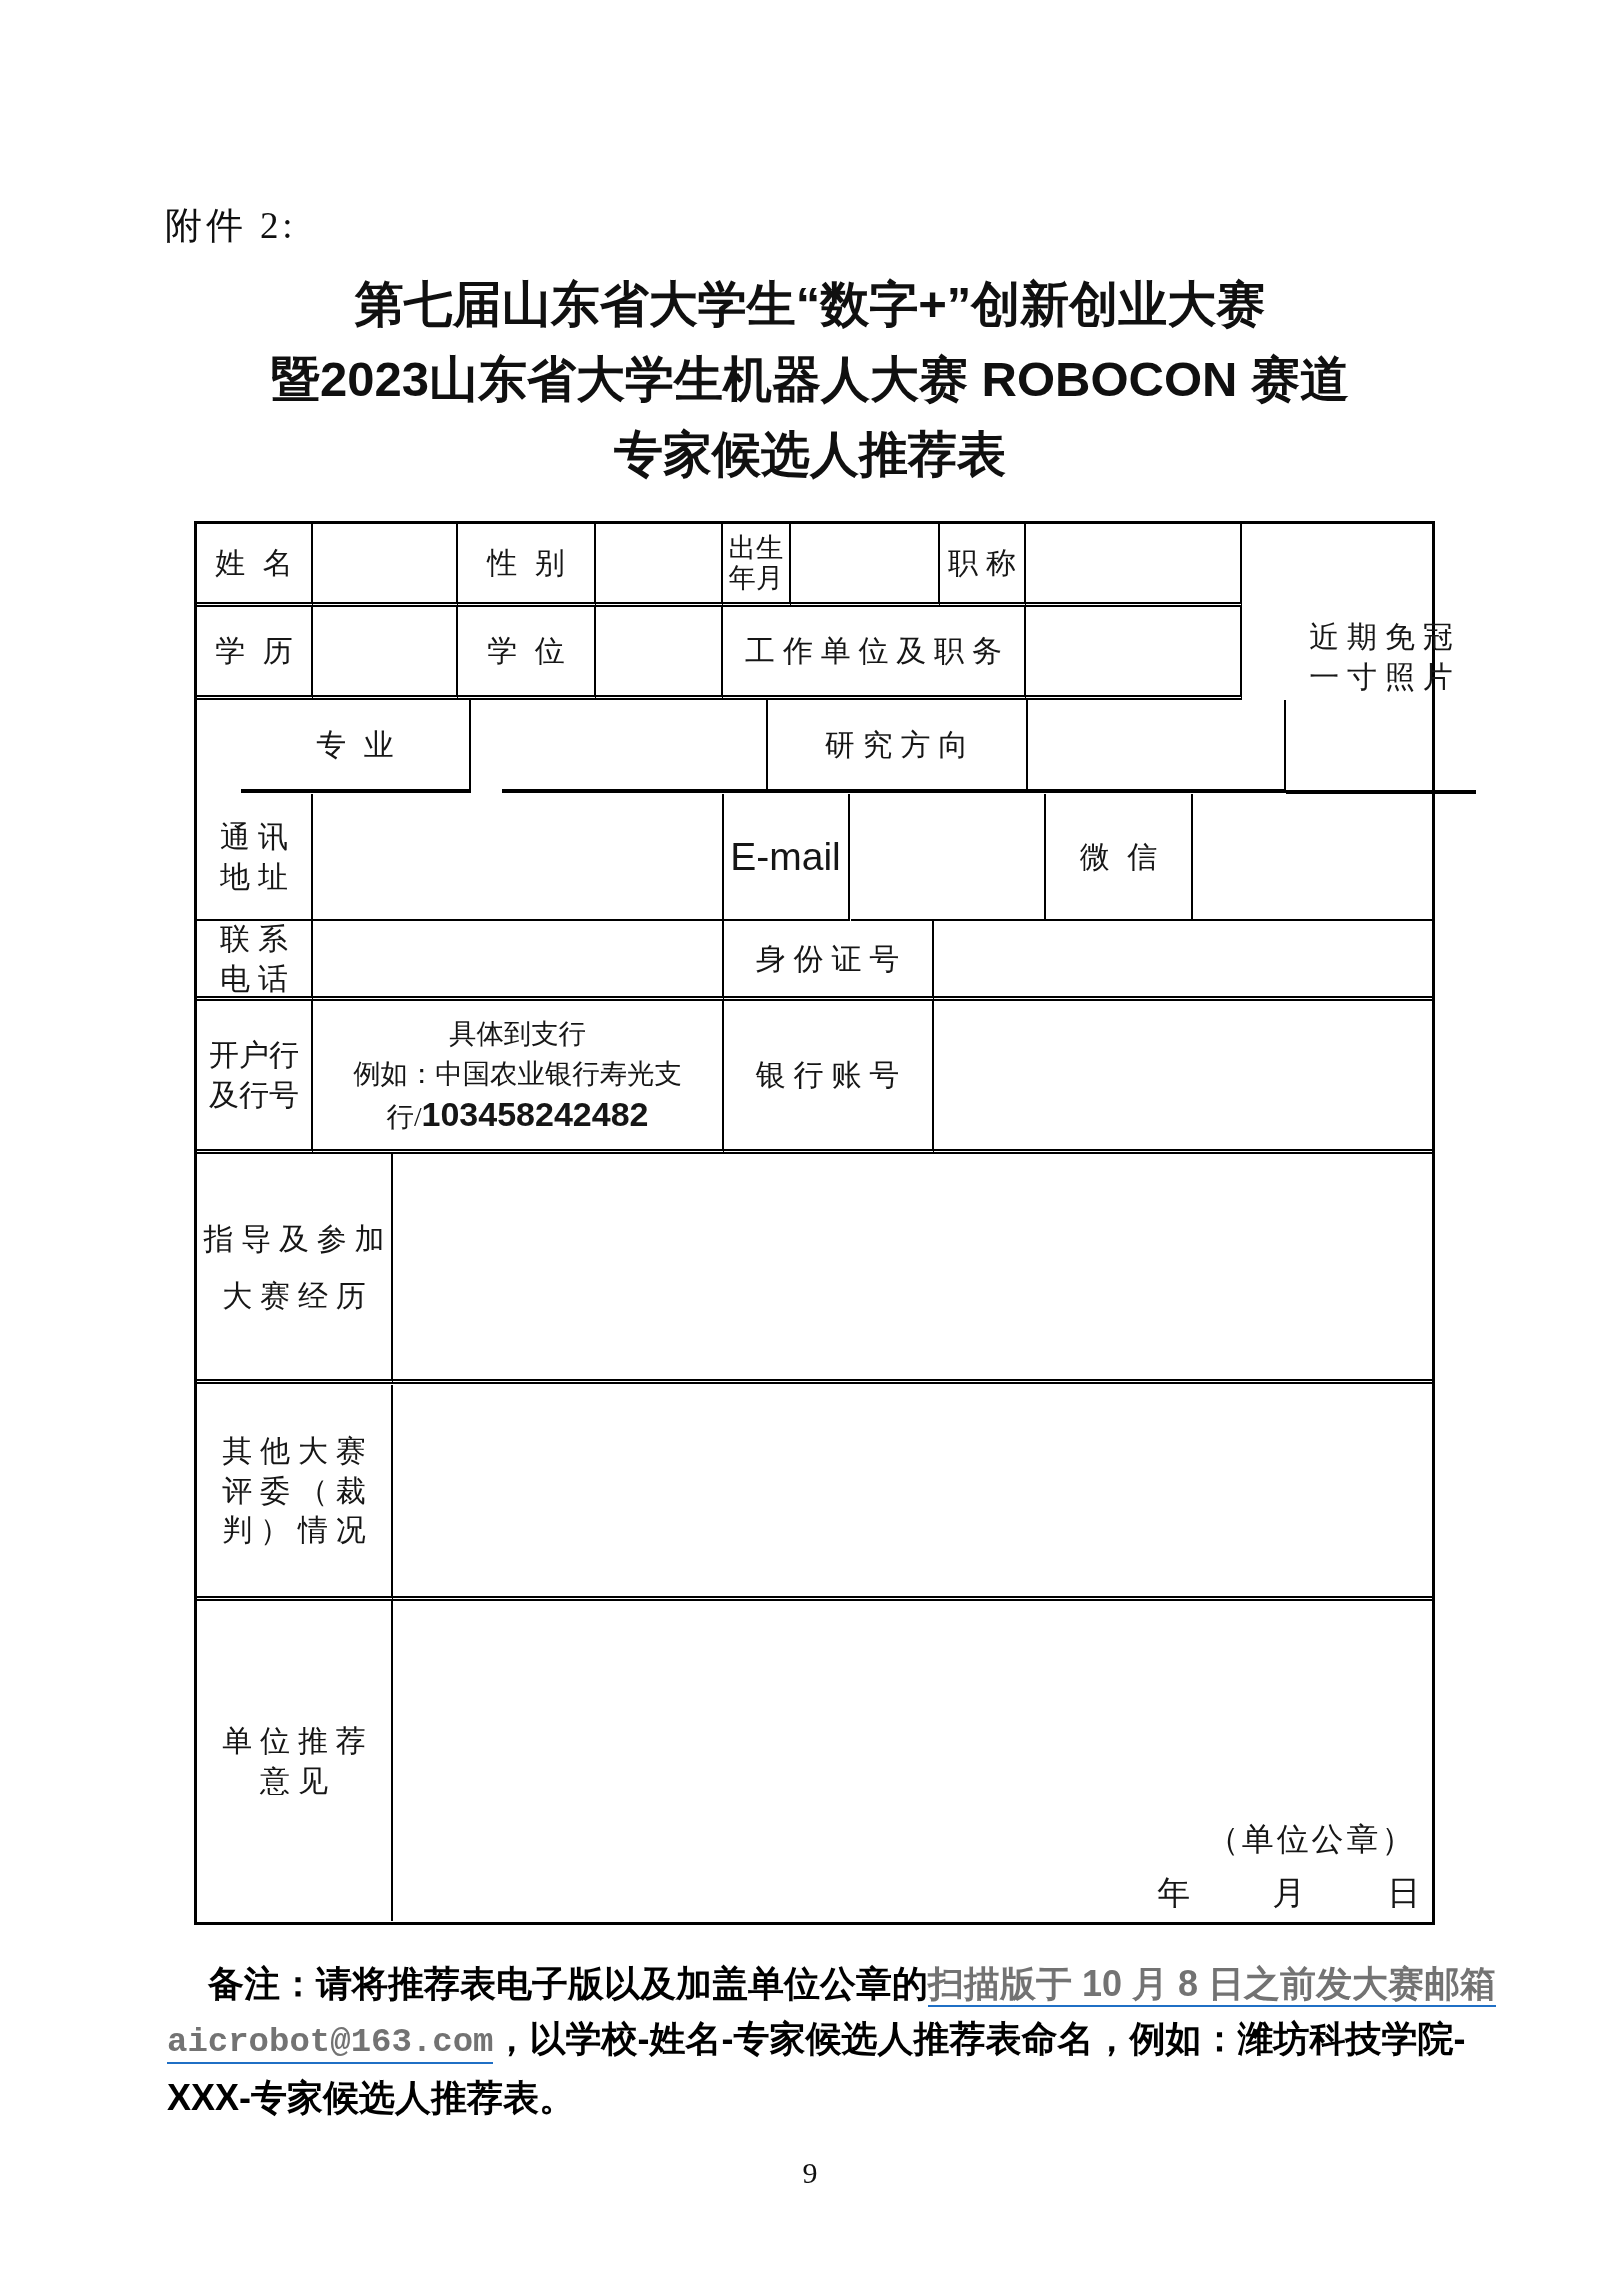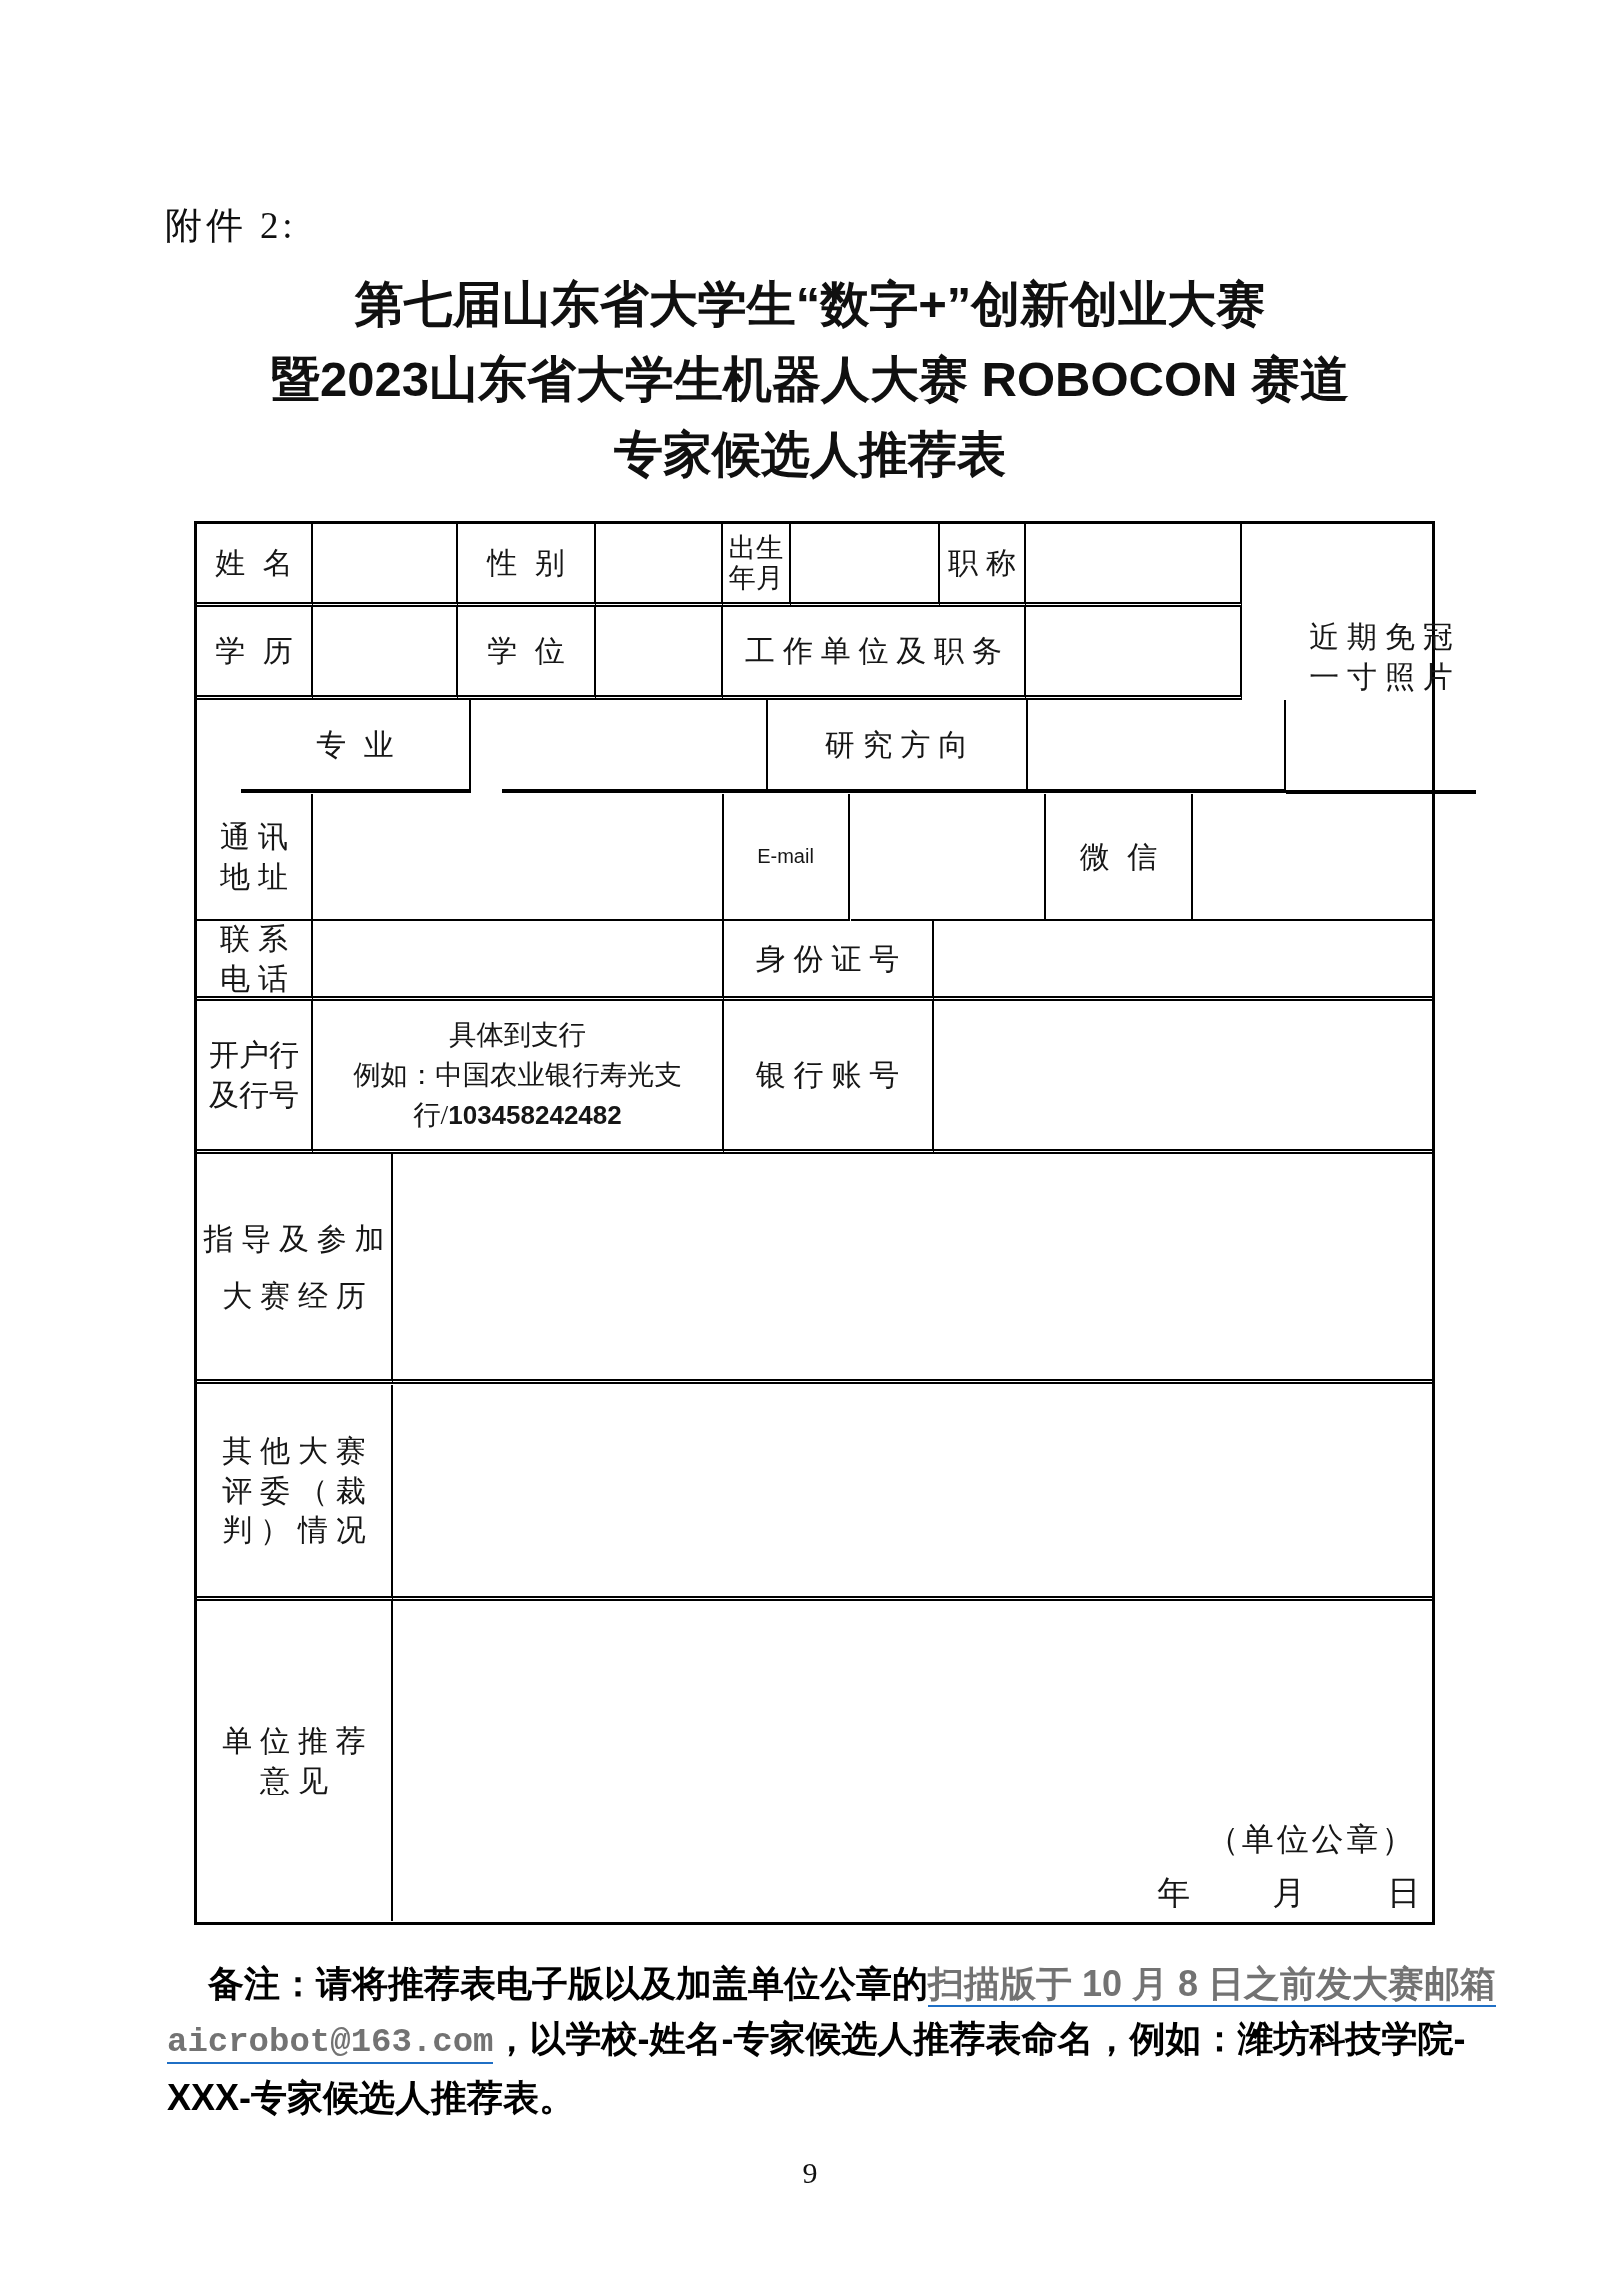--- a/index.html
+++ b/index.html
@@ -21,21 +21,21 @@
   .bb5{border-bottom:4.9px solid #000;margin-left:44px;}
   .bbd{border-bottom:5.9px double #000;}
   .nbr{border-right:none;}
   .nbb{border-bottom:none;}
 
   .sp18{letter-spacing:17.6px;margin-right:-17.6px;}
   .sp8{letter-spacing:7.8px;margin-right:-7.8px;}
   .small{font-size:27.4px;line-height:30px;}
   .sans{font-family:"Liberation Sans","DejaVu Sans",sans-serif;}
   .example{font-size:27.4px;line-height:40px;}
-  .example .num{font-family:"Liberation Sans","DejaVu Sans",sans-serif;font-weight:700;font-size:26px;}
+  .example .num{font-family:"Liberation Sans","DejaVu Sans",sans-serif;font-weight:700;font-size:34px;}
 
   .rec-cell{position:relative;}
   .seal{position:absolute;right:15.7px;bottom:61px;font-size:32px;letter-spacing:2.9px;}
   .date-row{position:absolute;right:11.8px;bottom:5.9px;display:flex;font-size:33px;}
   .date-row span{margin-left:82px;}
 
   .notes{position:absolute;left:167px;top:1956px;width:1294px;
          font-family:"Liberation Sans","DejaVu Sans",sans-serif;font-weight:700;
          font-size:36px;color:#000;}
   .note-line{line-height:55px;white-space:nowrap;}
@@ -104,21 +104,21 @@
         <span class="sp8">研究方向</span>
       </div>
     <div class="cell bb5" style="left:787px;top:176px;width:258px;height:93px;"></div>
 
     <div class="cell bb2" style="left:0;top:270px;width:116px;height:127px;">
       <span class="sp8">通讯</span>
       <span class="sp8">地址</span>
     </div>
     <div class="cell bb2" style="left:116px;top:270px;width:411px;height:127px;"></div>
     <div class="cell bb2" style="left:526px;top:270px;width:127px;height:127px;">
-        <span class="sans" style="font-size:20px;">E-mail</span>
+        <span class="sans" style="font-size:39px;">E-mail</span>
       </div>
     <div class="cell bb2" style="left:654px;top:270px;width:195px;height:127px;"></div>
     <div class="cell bb2" style="left:849px;top:270px;width:147px;height:127px;">
         <span class="sp18">微信</span>
       </div>
     <div class="cell bb2 nbr" style="left:996px;top:270px;width:239px;height:127px;"></div>
 
     <div class="cell bbd" style="left:0;top:397px;width:116px;height:80px;">
       <span class="sp8">联系</span>
       <span class="sp8">电话</span>

